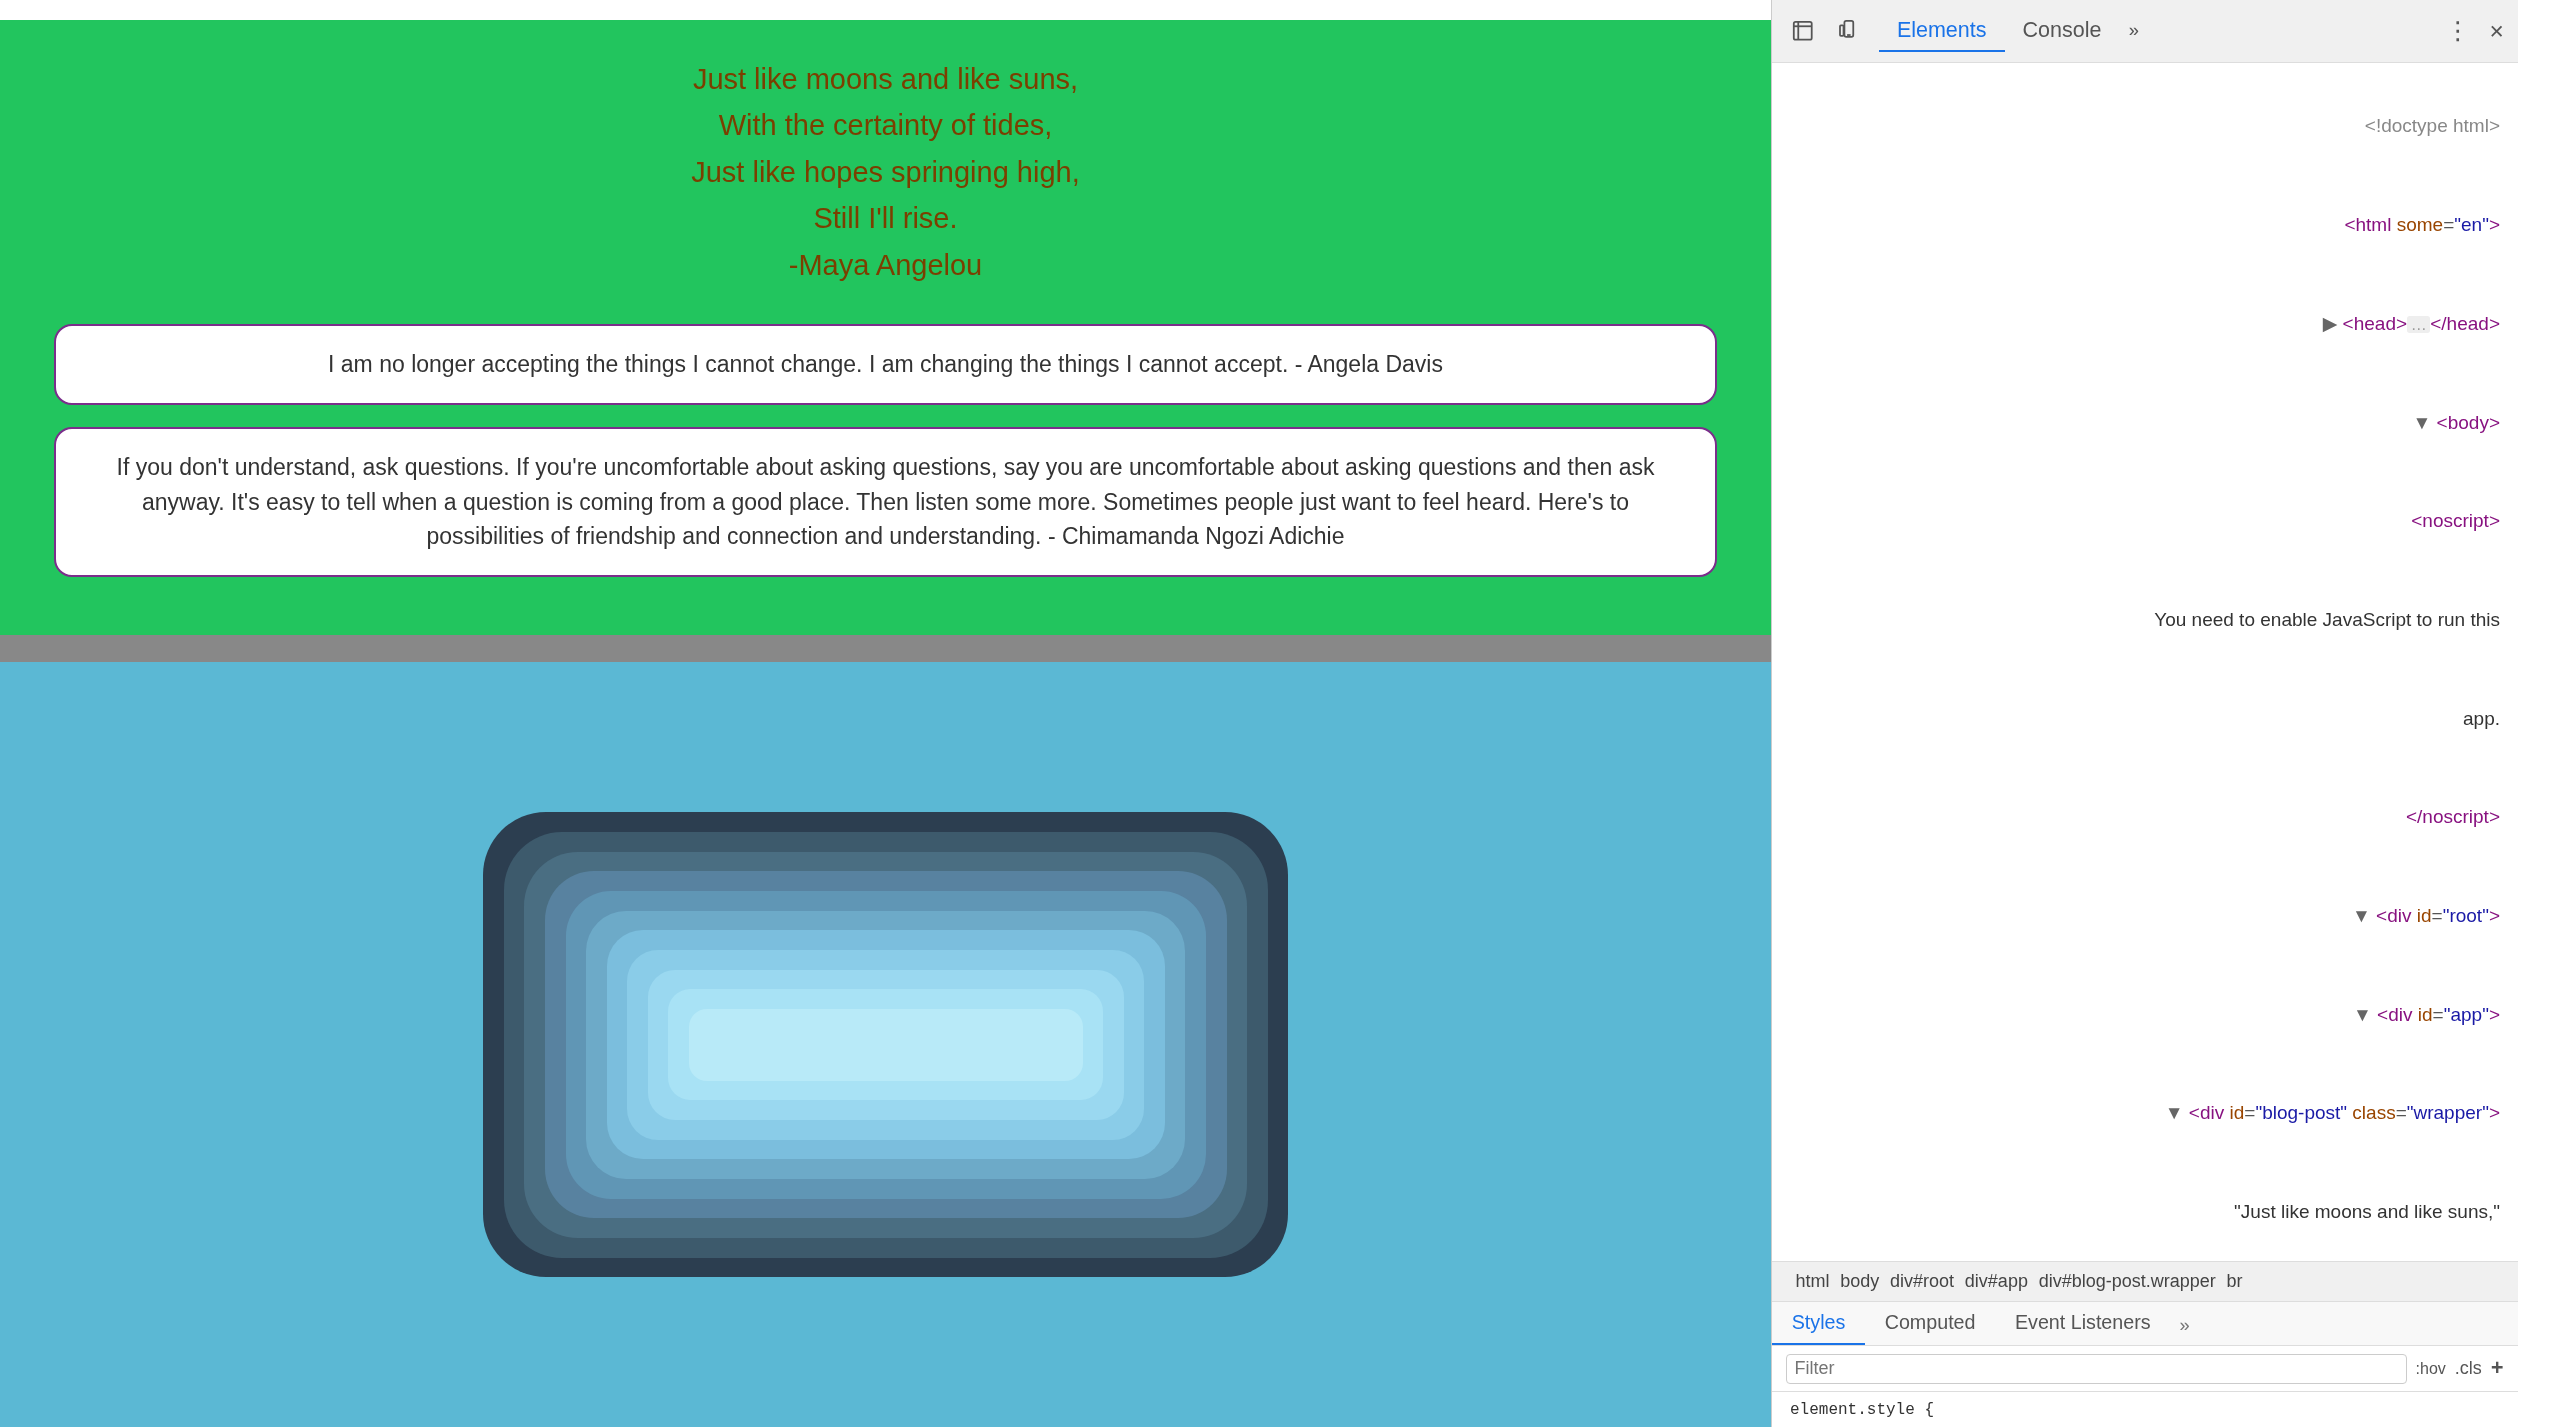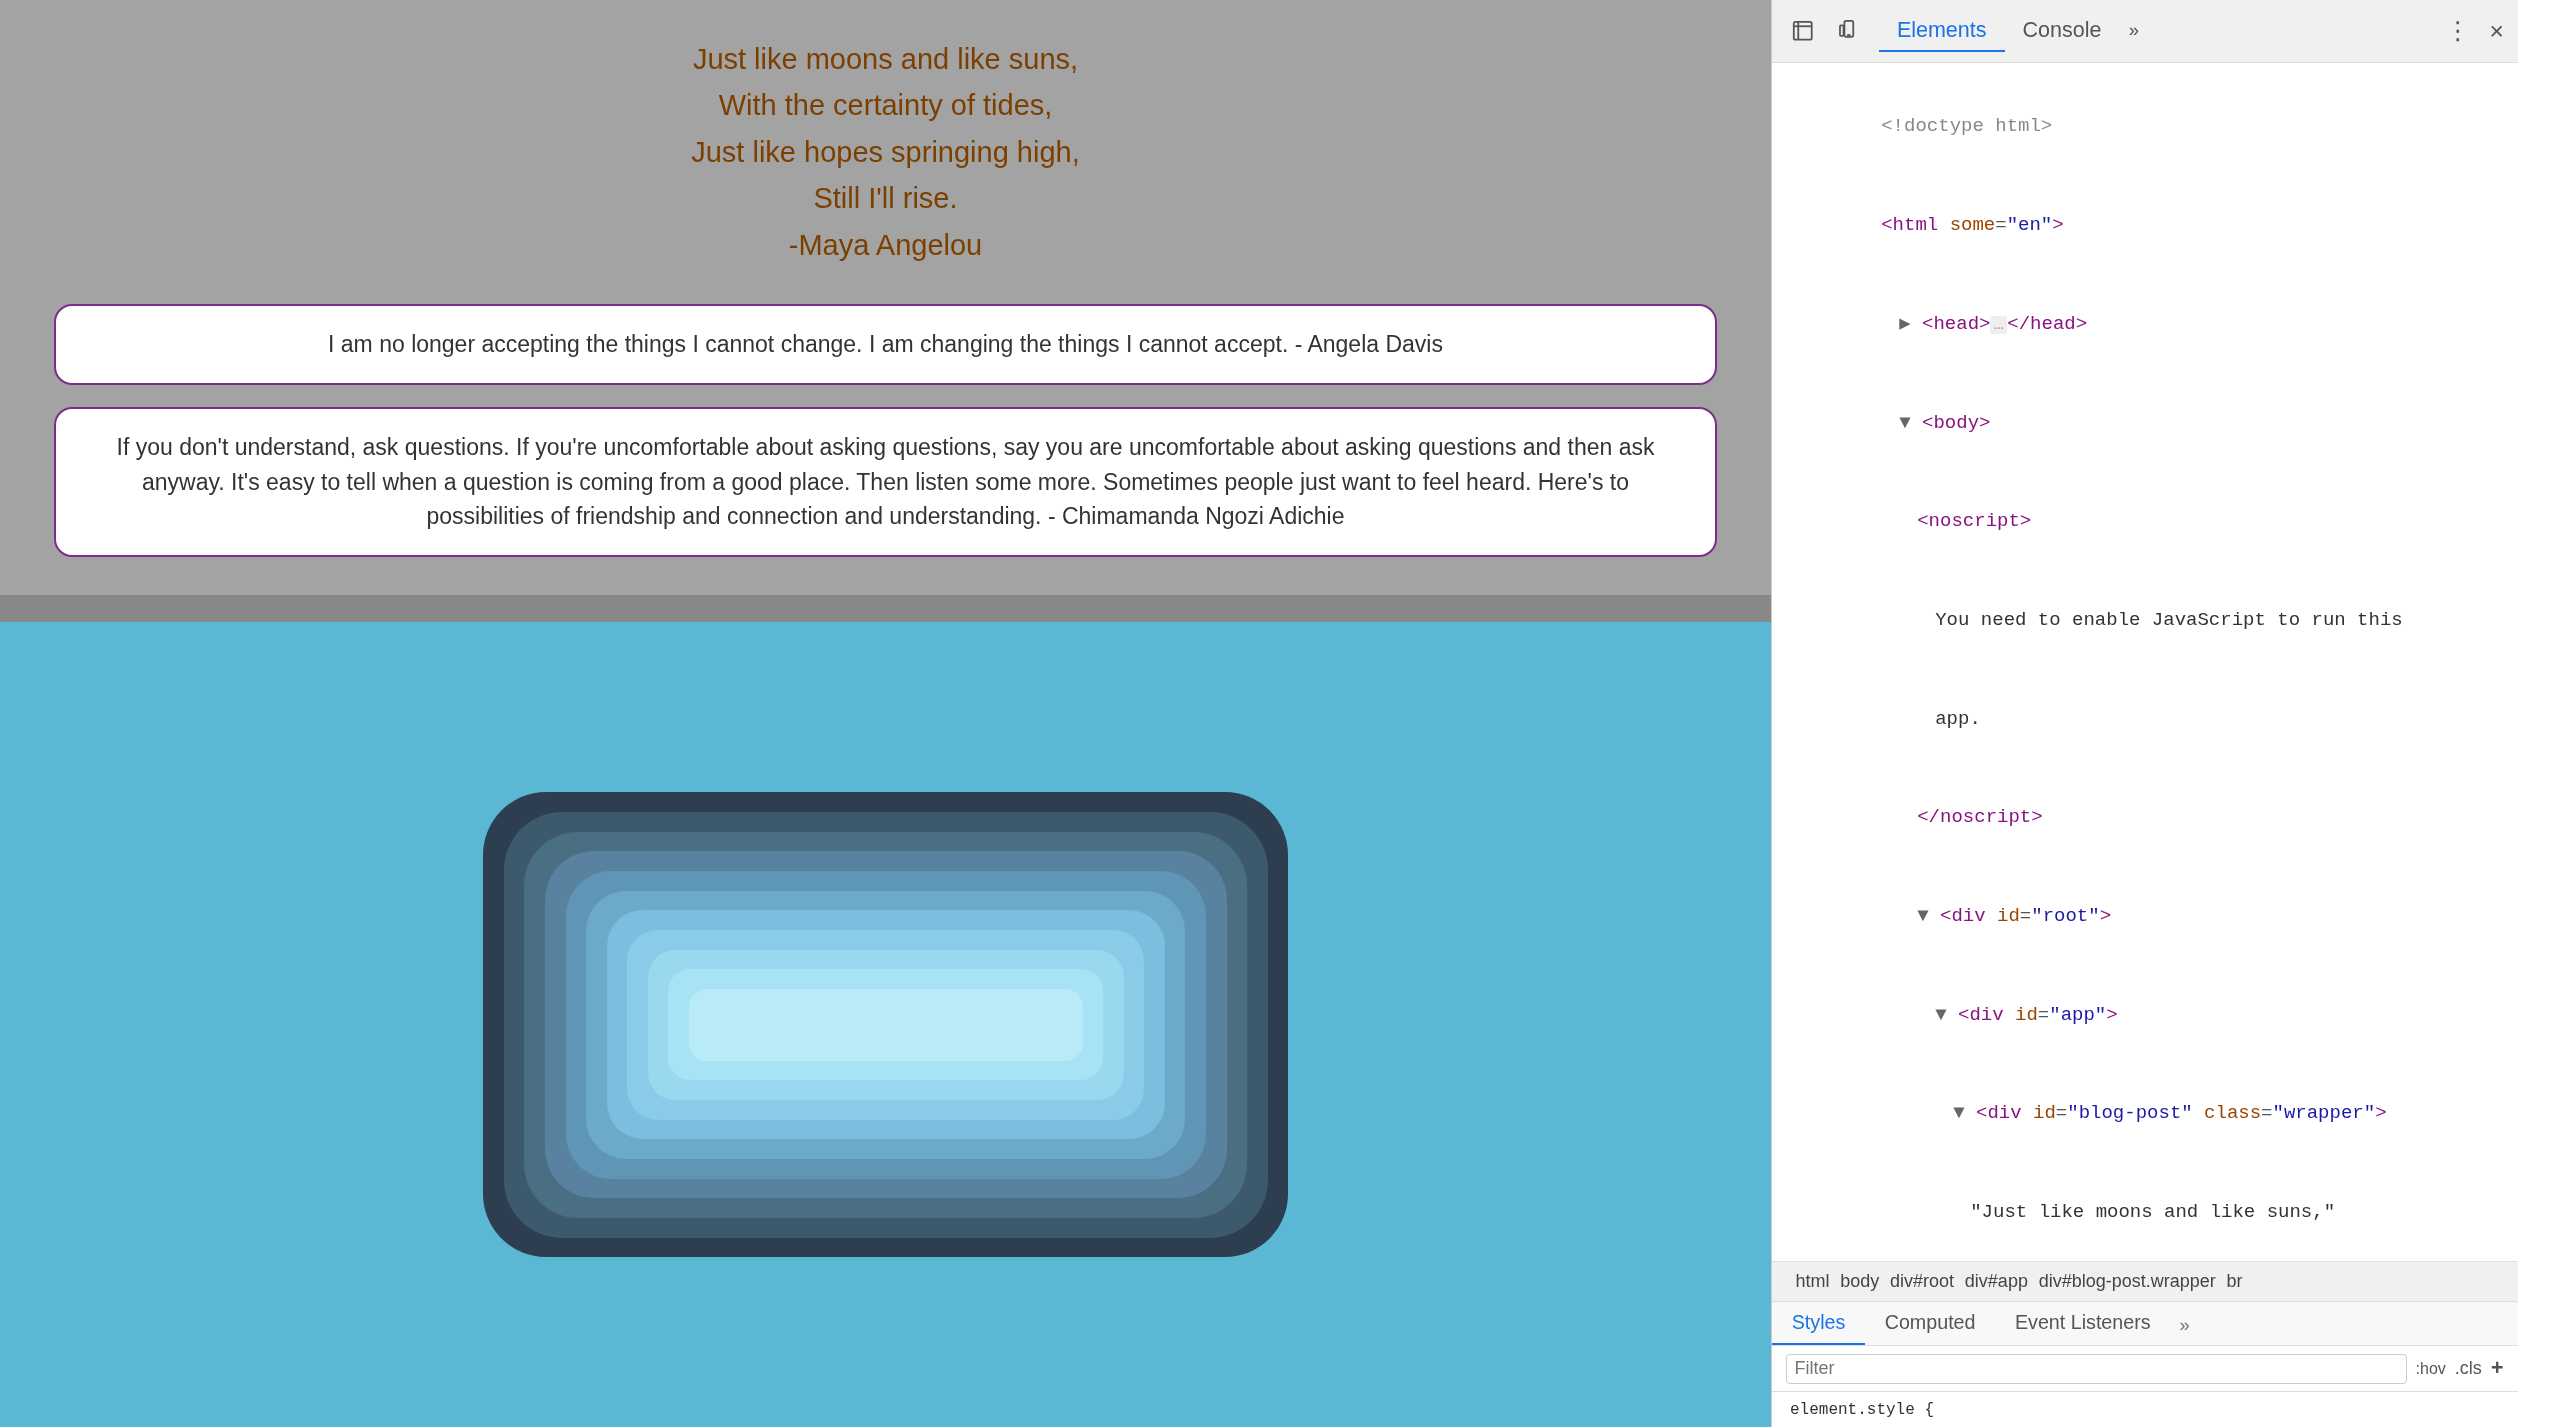--- a/index.html
+++ b/index.html
@@ -8,23 +8,24 @@
     
     #webpage-panel {
       width: 1771px;
       height: 1428px;
       display: flex;
       flex-direction: column;
       overflow: hidden;
     }
 
     #orange-section {
-      background-color: #a3a3a3;
-      padding: 36px 54px 16px 54px;
+      background-color: #22c55e;
+      padding: 36px 54px 36px 54px;
       flex-shrink: 0;
+      margin-top: 20px;
     }
 
     #poem-area {
       text-align: center;
       color: #7B3F00;
       font-size: 29px;
       line-height: 1.6;
       margin-bottom: 36px;
     }
 
@@ -141,23 +142,24 @@
 
     #devtools-content {
       flex: 1;
       overflow-y: auto;
       background: #fff;
     }
 
     #html-tree {
       padding: 14.3px 18px;
       font-size: 19px;
-      font-family: Liberation Mono, monospace;
+      font-family: Liberation Sans, sans-serif;
       line-height: 1.7;
       color: #333;
+      text-align: right;
     }
 
     .tree-line {
       white-space: pre;
       padding: 0.9px 0;
     }
 
     .tree-line .ellipsis-btn {
       color: #999;
       background: #eee;

